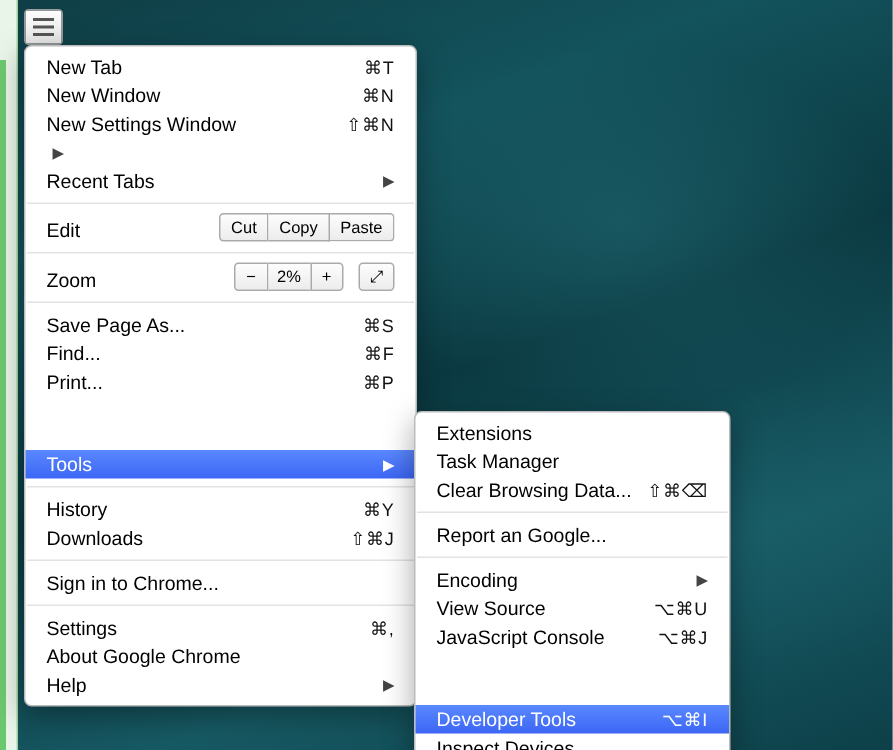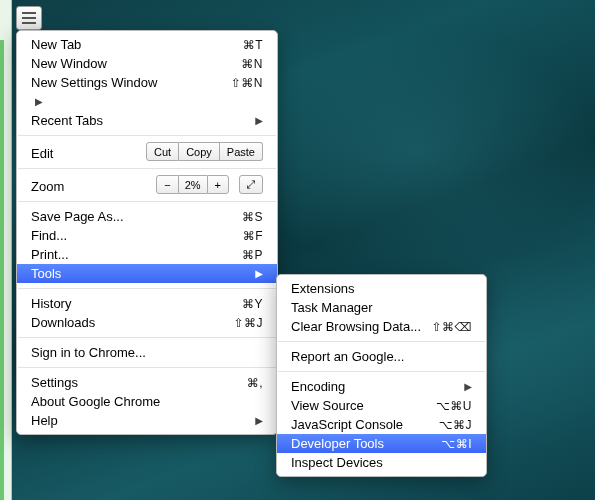--- a/index.html
+++ b/index.html
@@ -56,20 +56,21 @@
   height: 19px;
   color: #000;
   white-space: nowrap;
 }
 .menu-item .label { flex: 1; }
 .menu-item .shortcut { color: #111; font-size: 12px; letter-spacing: 0.5px; }
 .menu-item .arrow { font-size: 10px; color: #444; margin-left: 4px; }
 .menu-item.highlighted {
   background: linear-gradient(to bottom, #5a88ff, #3c66f5);
   color: #fff;
+  margin-top: 36px;
 }
 .menu-item.highlighted .shortcut,
 .menu-item.highlighted .arrow { color: #fff; }
 .sep { height: 1px; background: #e2e2e2; margin: 5px 1px; }
 .edit-row, .zoom-row {
   display: flex; align-items: flex-end;
   padding: 2px 14px; height: 22px;
 }
 .edit-row .label, .zoom-row .label { flex: 1; }
 .btn-group { display: flex; }

